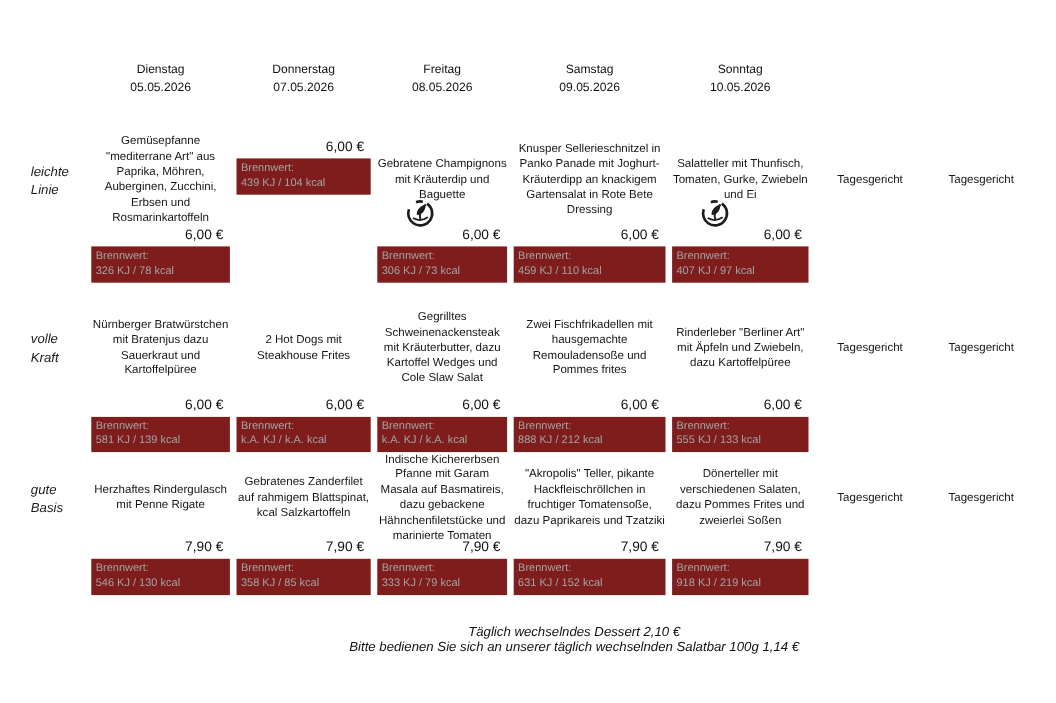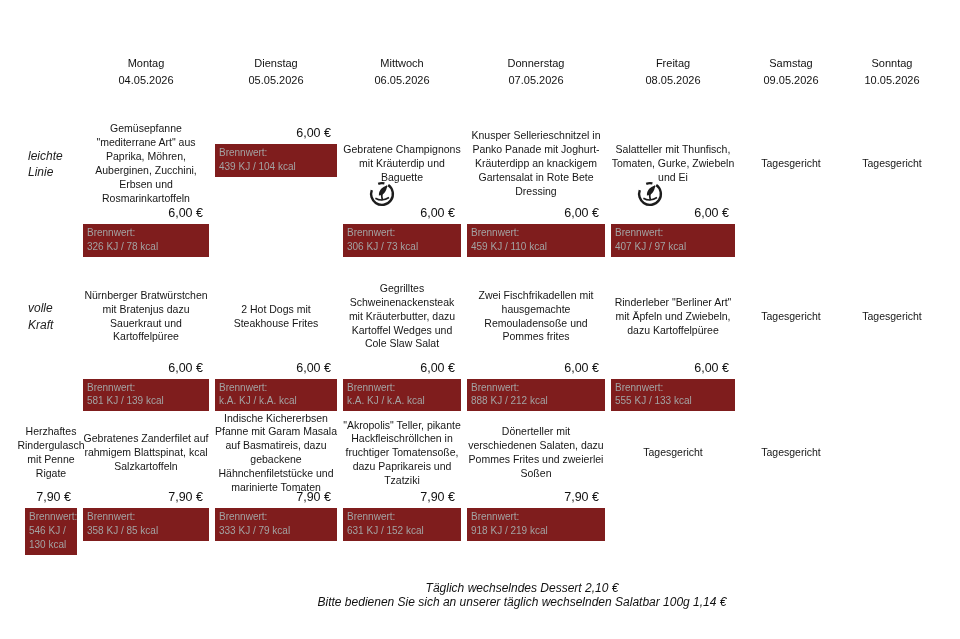--- a/index.html
+++ b/index.html
@@ -97,30 +97,22 @@
   .note-salad{}
 </style>
 </head>
 <body>
 
 <div class="page">
 
   <div class="row header-row">
       <div></div>
       <div class="day-header">
-        <span class="day-name">Montag</span>
-        <span class="day-date">04.05.2026</span>
-      </div>
-      <div class="day-header">
         <span class="day-name">Dienstag</span>
         <span class="day-date">05.05.2026</span>
-      </div>
-      <div class="day-header">
-        <span class="day-name">Mittwoch</span>
-        <span class="day-date">06.05.2026</span>
       </div>
       <div class="day-header">
         <span class="day-name">Donnerstag</span>
         <span class="day-date">07.05.2026</span>
       </div>
       <div class="day-header">
         <span class="day-name">Freitag</span>
         <span class="day-date">08.05.2026</span>
       </div>
       <div class="day-header">
@@ -265,20 +257,22 @@
             <div class="dish-text">Tagesgericht</div>
           </div>
         </div>
         <div class="cell">
           <div class="dish-zone">
             <div class="dish-text">Tagesgericht</div>
           </div>
         </div>
       </div>
       <div class="row menu-row r2">
+        <div class="row-label">gute
+Basis</div>
         <div class="cell">
           <div class="dish-zone">
             <div class="dish-text">Herzhaftes Rindergulasch mit Penne Rigate</div>
           </div>
           <div class="price">7,90 €</div>
           <div class="energy">
             <div class="energy-label">Brennwert:</div>
             <div class="energy-value">546 KJ / 130 kcal</div>
           </div>
         </div>

